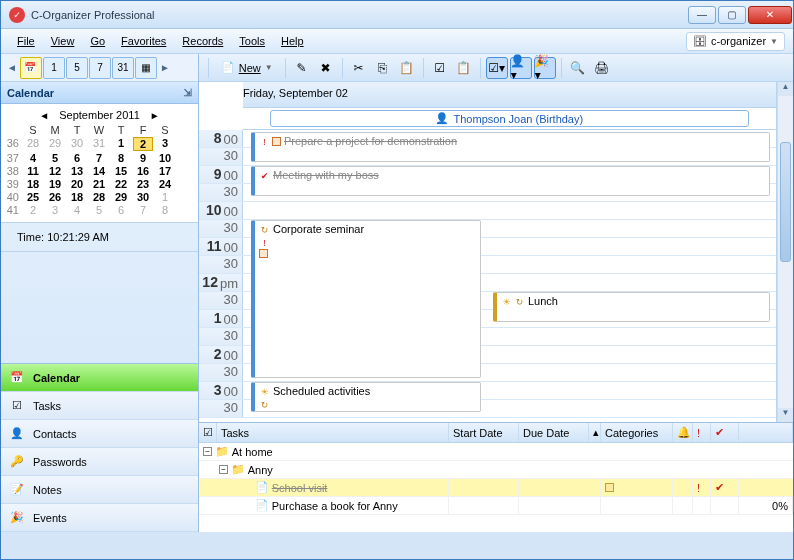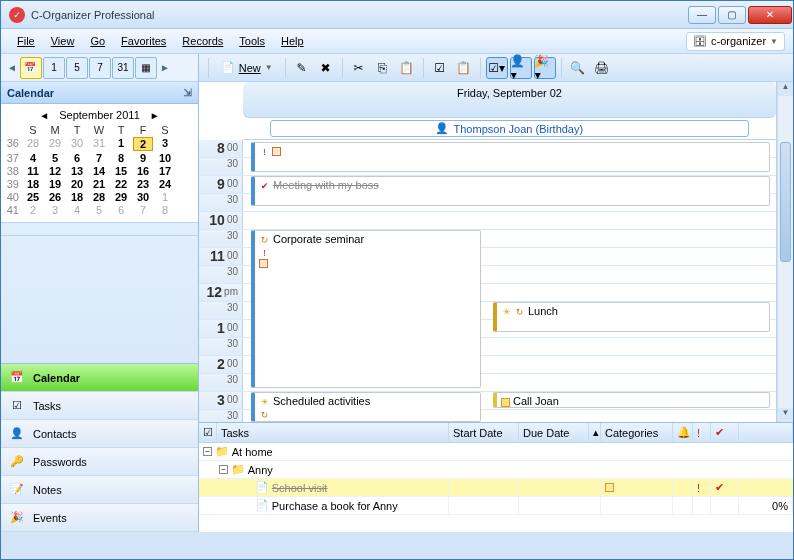--- a/index.html
+++ b/index.html
@@ -41,28 +41,28 @@
 .dt-panel .hdr .exp { margin-left:auto; font-size:9px;}
 .dt-panel .ln { margin:2px 0 2px 8px;}
 .navlist { margin-top:auto; border-top:1px solid #9ac0e8;}
 .navitem { height:28px; display:flex; align-items:center; padding:0 8px; border-bottom:1px solid #c8dcf0; background:linear-gradient(#f0f6fd,#dce9f8); gap:8px; cursor:default;}
 .navitem.sel { background:linear-gradient(#b8f898,#68d838); font-weight:bold;}
 .navitem .ni-icon { width:16px; height:16px; display:flex;align-items:center;justify-content:center; font-size:11px;}
 .main { flex:1; display:flex; flex-direction:column; background:#fff;}
 .maintb { height:28px; background:linear-gradient(#eaf3fd,#d0e4f8); border-bottom:1px solid #b8d4ee; display:flex; align-items:center; padding:0 6px; gap:2px;}
 .cal-area { flex:1; display:flex; overflow:hidden;}
 .cal-body { flex:1; display:flex; flex-direction:column; border-right:1px solid #b8d4ee;}
-.day-hdr { height:36px; background:linear-gradient(#e8f2fc,#d0e4f8); border-bottom:1px solid #b8d4ee; text-align:center; line-height:22px; margin-left:44px;border-radius:6px;}
+.day-hdr { height:26px; background:linear-gradient(#e8f2fc,#d0e4f8); border-bottom:1px solid #b8d4ee; text-align:left; line-height:22px; margin-left:44px;}
 .allday { height:22px; border-bottom:1px solid #b8d4ee; display:flex; margin-left:44px; align-items:center; justify-content:center;}
 .allday .ev { background:#fff; border:1px solid #8ab8e8; border-radius:3px; padding:1px 8px; color:#1a5ab8; display:flex; gap:4px; align-items:center; width:90%; justify-content:center;}
 .timegrid { flex:1; overflow-y:auto; position:relative;}
 .timerow { display:flex; border-bottom:1px solid #d8e8f8; height:18px;}
 .timerow .tcell { width:44px; text-align:right; padding-right:4px; background:linear-gradient(#eaf3fd,#e0ecf8); border-right:1px solid #b8d4ee; display:flex; align-items:flex-start; justify-content:flex-end;}
 .timerow .hr { font-size:14px; font-weight:bold; color:#333;}
-.timerow .min { font-size:10px; color:#666; margin-left:2px; margin-top:2px;}
+.timerow .min { font-size:13px; color:#666; margin-left:2px; margin-top:2px;}
 .slot { flex:1; position:relative;}
 .ev-blk { position:absolute; background:#fff; border:1px solid #c8c8c8; border-left:4px solid #4a90d8; border-radius:2px; padding:2px 4px; font-size:11px; overflow:hidden;}
 .ev-blk.done { text-decoration:line-through; color:#888;}
 .ev-icons { display:inline-flex; gap:2px; margin-right:3px; vertical-align:middle;}
 .ei { width:11px; height:11px; display:inline-flex; align-items:center; justify-content:center; font-size:9px;}
 .ei.red { color:#d02020;}
 .ei.check { color:#d02020;}
 .ei.sq { border:1px solid #d07030; background:#ffe8d0; width:9px; height:9px;}
 .ei.recur { color:#c08020;}
 .ei.sun { color:#e0a020;}
@@ -184,20 +184,21 @@
           <div class="d gray">2</div>
           <div class="d gray">3</div>
           <div class="d gray">4</div>
           <div class="d gray">5</div>
           <div class="d gray">6</div>
           <div class="d gray">7</div>
           <div class="d gray">8</div>
         </div>
     </div>
     <div class="dt-panel">
+      <div class="ln">Time: 10:21:29 AM</div>
     </div>
     <div class="navlist">
       <div class="navitem sel">
           <span class="ni-icon">📅</span>
           <span>Calendar</span>
         </div>
       <div class="navitem">
           <span class="ni-icon">☑</span>
           <span>Tasks</span>
         </div>
@@ -359,37 +360,34 @@
               <div class="timerow">
                 <div class="tcell">
                   <span class="min" style="margin-top:0">30</span>
                 </div>
                 <div class="slot"></div>
               </div>
             </div>
           <div class="ev-blk done" style="top:2px;left:52px;right:6px;height:30px"><span class="ev-icons">
                 <span class="ei red">!</span>
                 <span class="ei sq"></span>
-              </span></div>
+              </span><span>Prepare a project for demonstration</span></div>
           <div class="ev-blk done" style="top:36px;left:52px;right:6px;height:30px"><span class="ev-icons">
                 <span class="ei check">✔</span>
               </span><span>Meeting with my boss</span></div>
           <div class="ev-blk" style="top:90px;left:52px;width:230px;height:158px"><span class="ev-icons">
                 <span class="ei recur">↻</span>
               </span><span>Corporate seminar</span><br><span class="ei red">!</span><br><span class="ei sq"></span></div>
           <div class="ev-blk" style="top:162px;left:294px;right:6px;height:30px;border-left-color:#d0a020"><span class="ev-icons">
                 <span class="ei sun">☀</span>
                 <span class="ei recur">↻</span>
               </span><span>Lunch</span></div>
           <div class="ev-blk" style="top:252px;left:52px;width:230px;height:30px"><span class="ev-icons">
                 <span class="ei sun">☀</span>
               </span><span>Scheduled activities</span><br><span class="ei recur">↻</span></div>
-          <div class="ev-blk" style="top:252px;left:294px;right:6px;height:16px;border-left-color:#e0c040"><span class="ev-icons">
-                <span class="ei" style="background:#ffe070;border:1px solid #c0a030;width:9px;height:9px"></span>
-              </span><span>Call Joan</span></div>
         </div>
       </div>
       <div class="vscroll">
         <div class="arr" style="top:0">▲</div>
         <div class="thumb" style="top:60px;height:120px"></div>
         <div class="arr" style="bottom:0">▼</div>
       </div>
     </div>
 
     <div class="task-pane">

